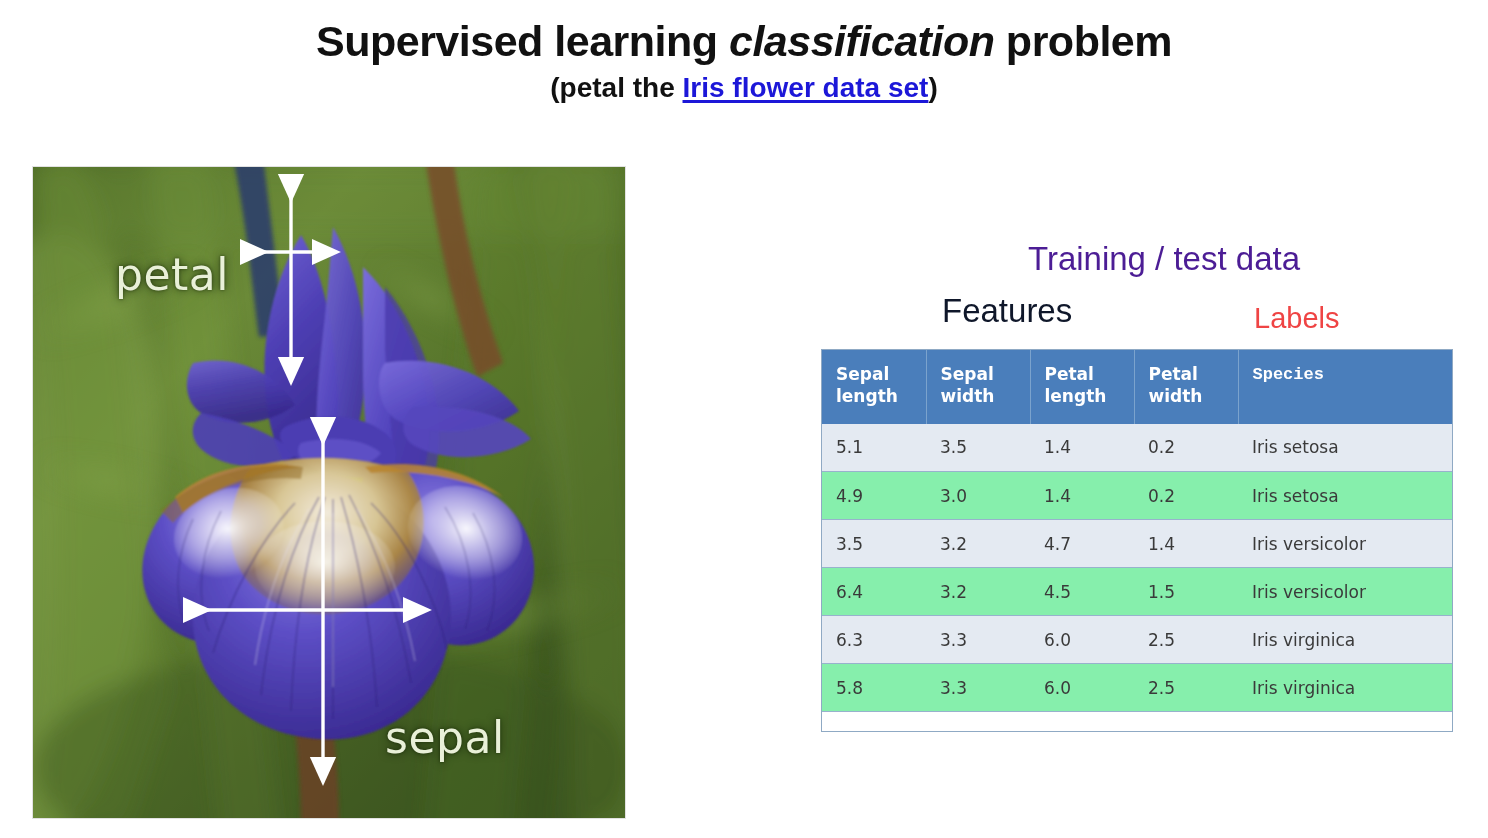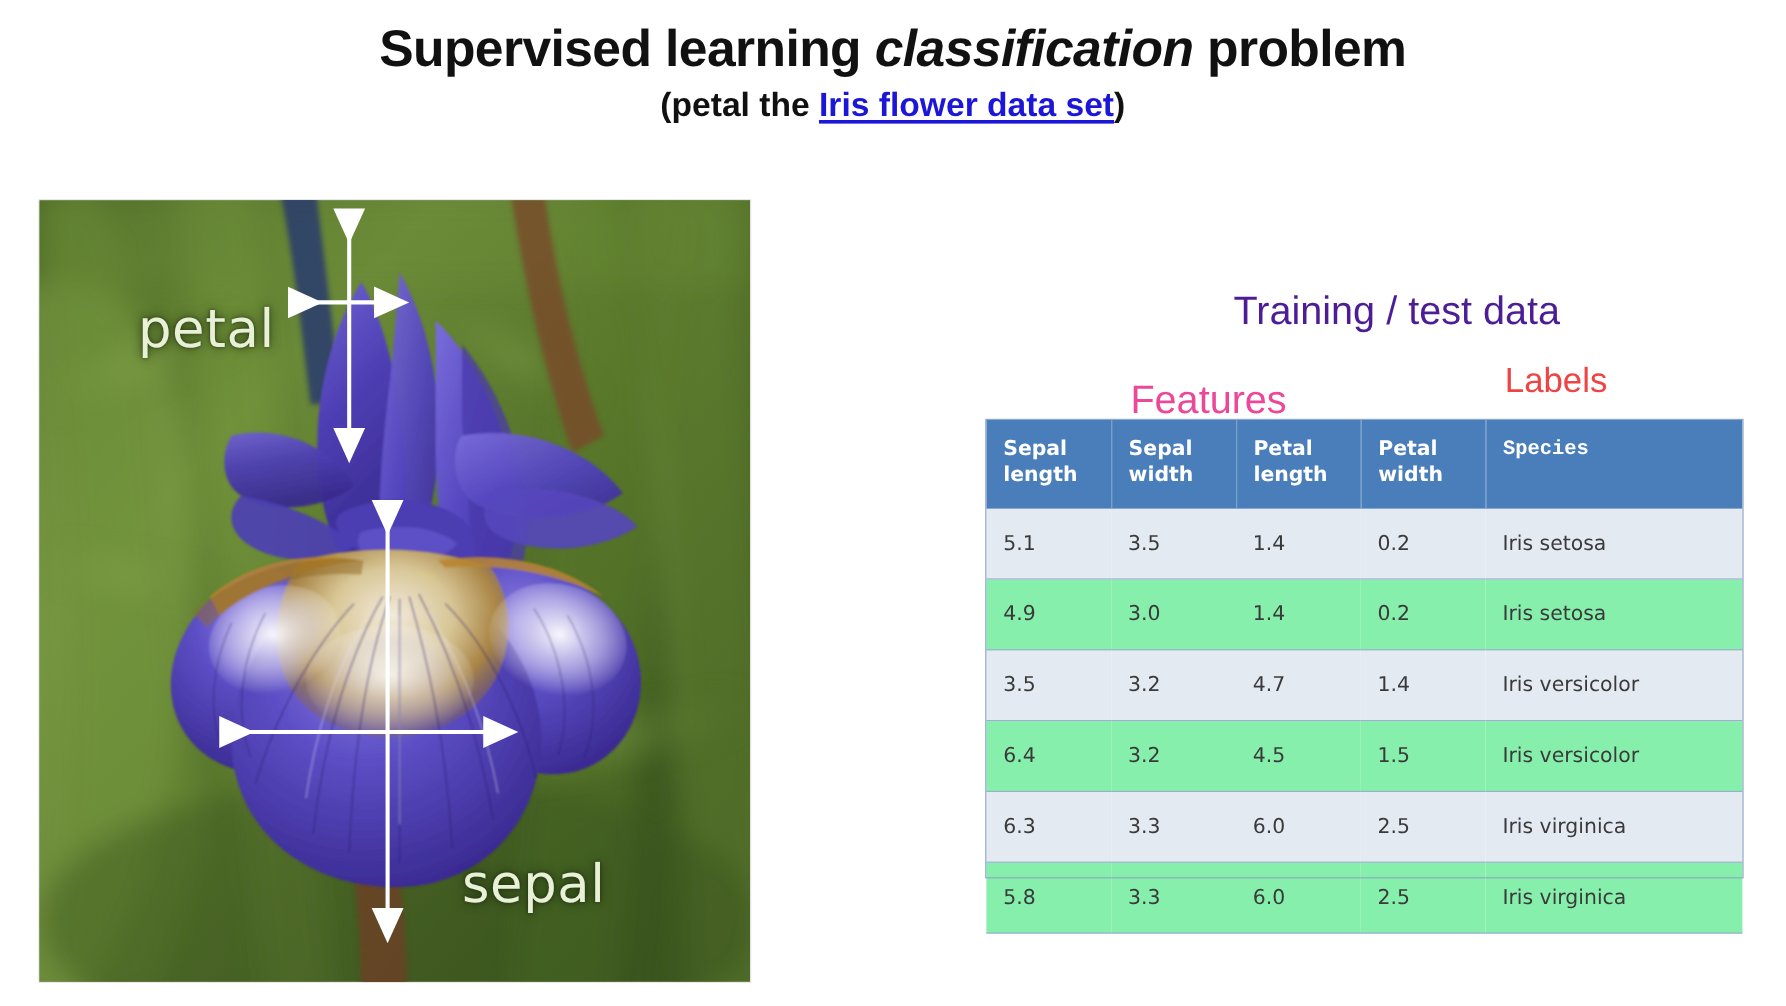--- a/index.html
+++ b/index.html
@@ -83,23 +83,23 @@
     position: absolute;
     left: 944px; top: 240px;
     width: 440px;
     text-align: center;
     font-size: 33px;
     color: #4c1d95;
     white-space: nowrap;
   }
   #caption-features {
     position: absolute;
-    left: 942px; top: 314px;
+    left: 942px; top: 292px;
     font-size: 33px;
-    color: #ec4899;
+    color: #0f172a;
     white-space: nowrap;
   }
   #caption-labels {
     position: absolute;
     left: 1254px; top: 302px;
     font-size: 29px;
     color: #ef4444;
     white-space: nowrap;
   }
 
@@ -129,21 +129,21 @@
     box-sizing: border-box;
     line-height: 1.28;
   }
   #iris-table thead th:last-child { border-right: none; font-family: Liberation Mono, monospace; }
   #iris-table thead th .w2 { display: block; }
 
   #iris-table tbody td {
     font-size: 17px;
     color: #3a3a3a;
     padding: 0 0 0 14px;
-    height: 59px;
+    height: 48px;
     border-bottom: 1px solid #98b2cd;
     border-right: none;
     box-sizing: border-box;
     white-space: nowrap;
   }
   #iris-table tbody tr.odd td { background: #e4eaf2; }
   #iris-table tbody tr.even td { background: #86efac; }
   #iris-table tbody tr:last-child td { border-bottom: 1px solid #98b2cd; }
 
   #table-frame {

